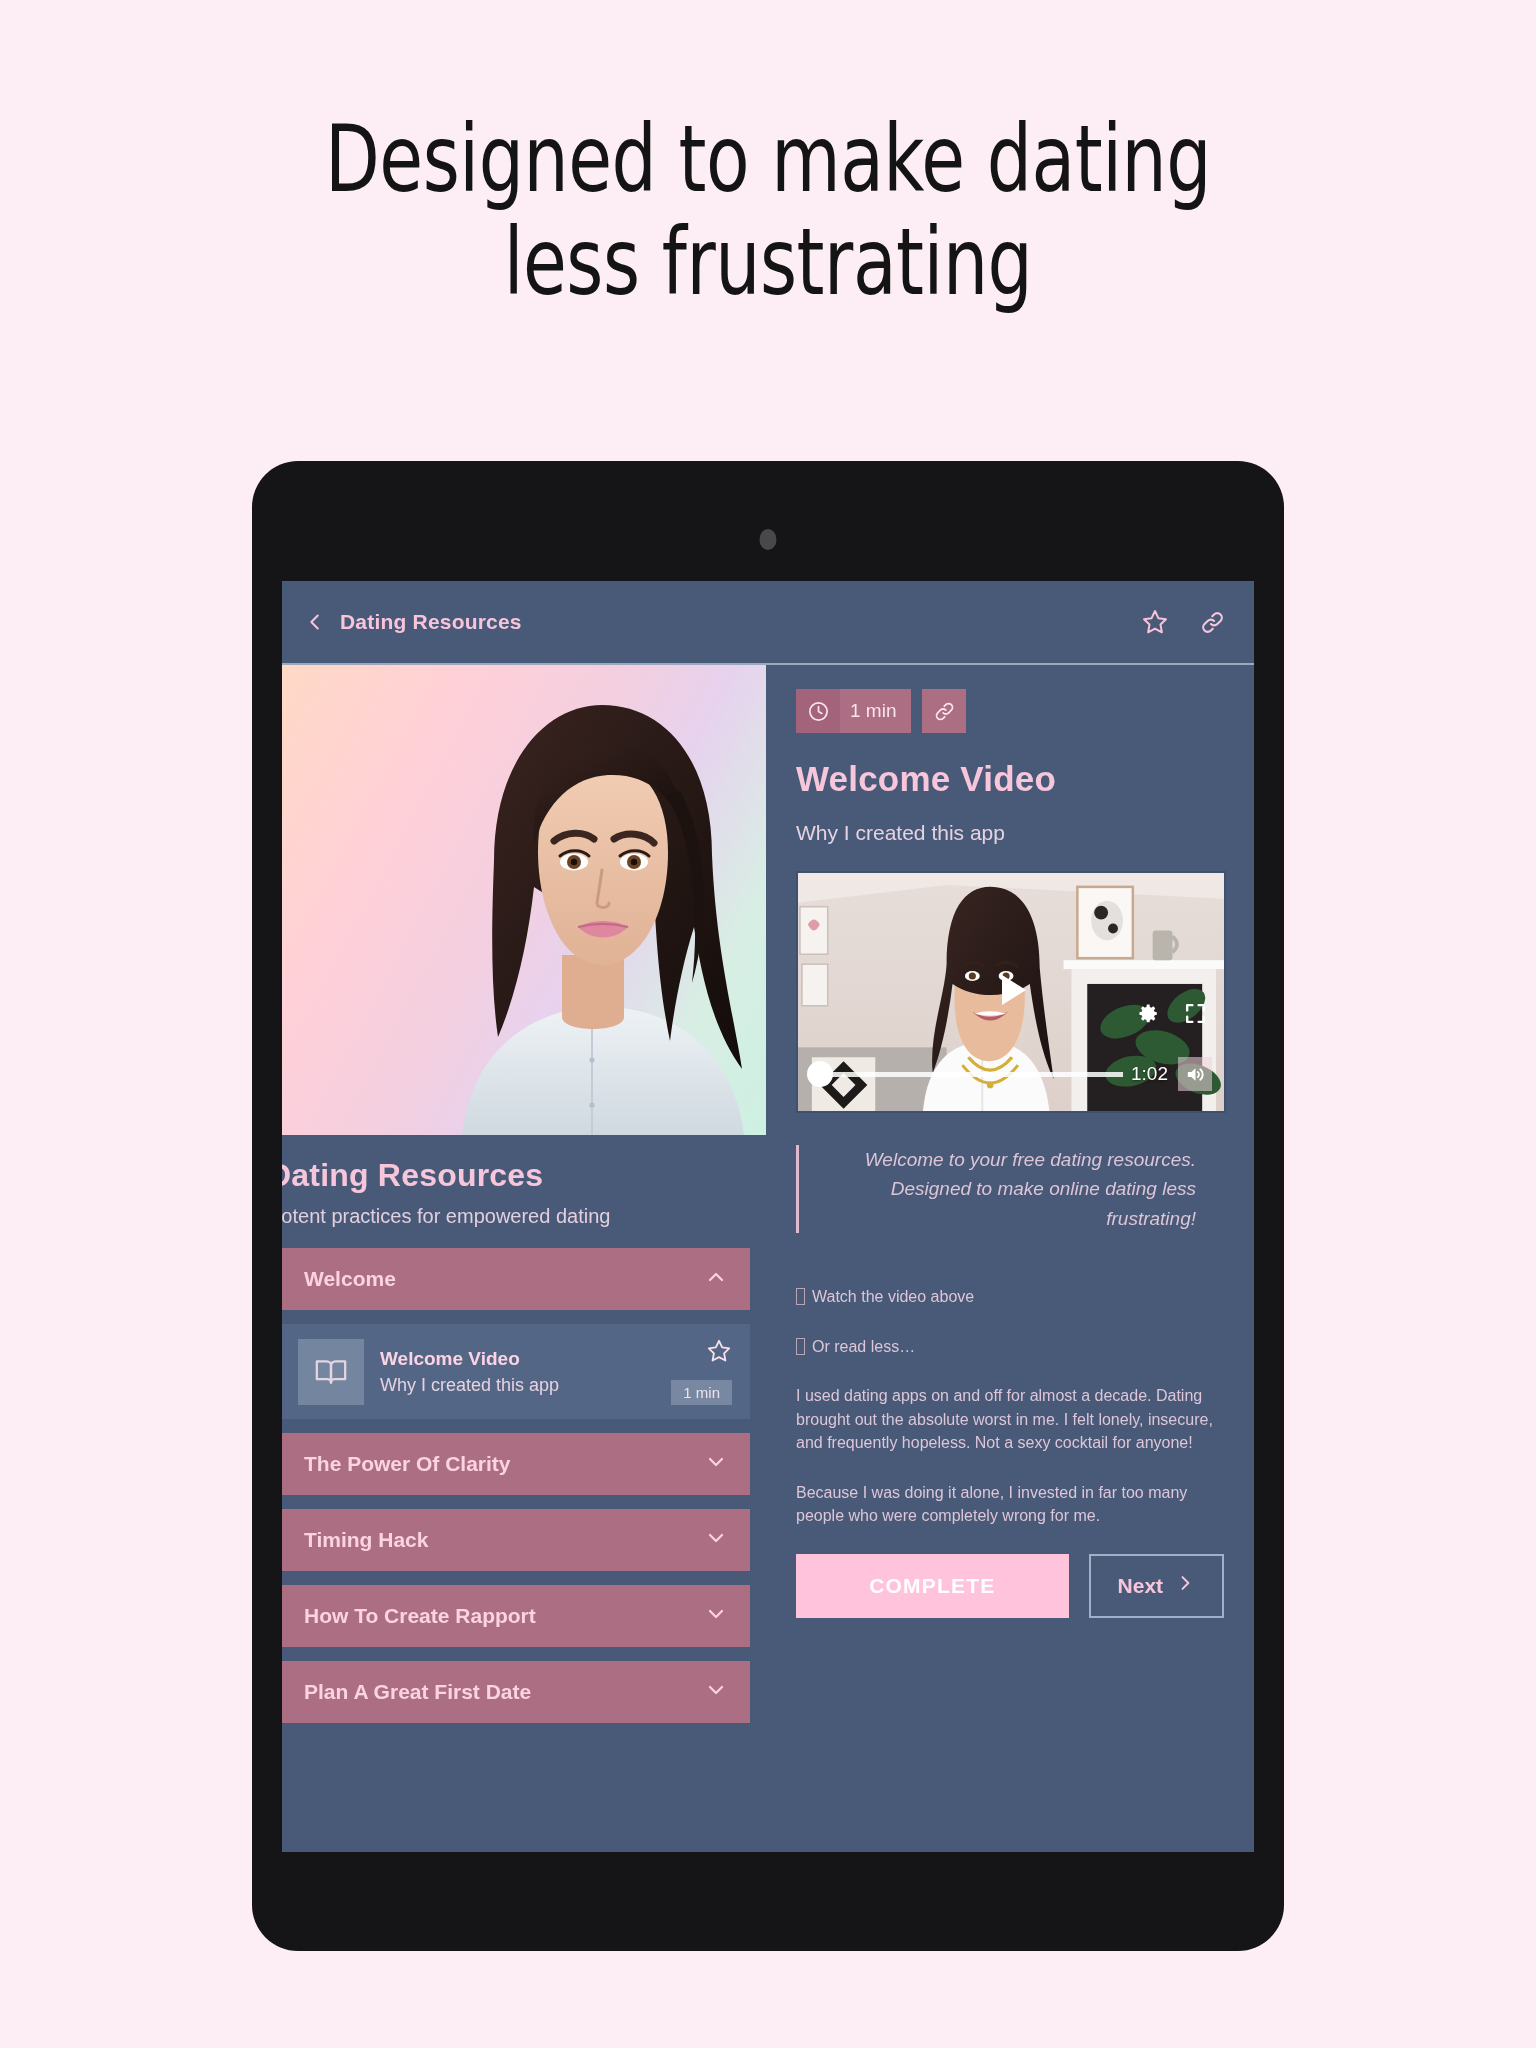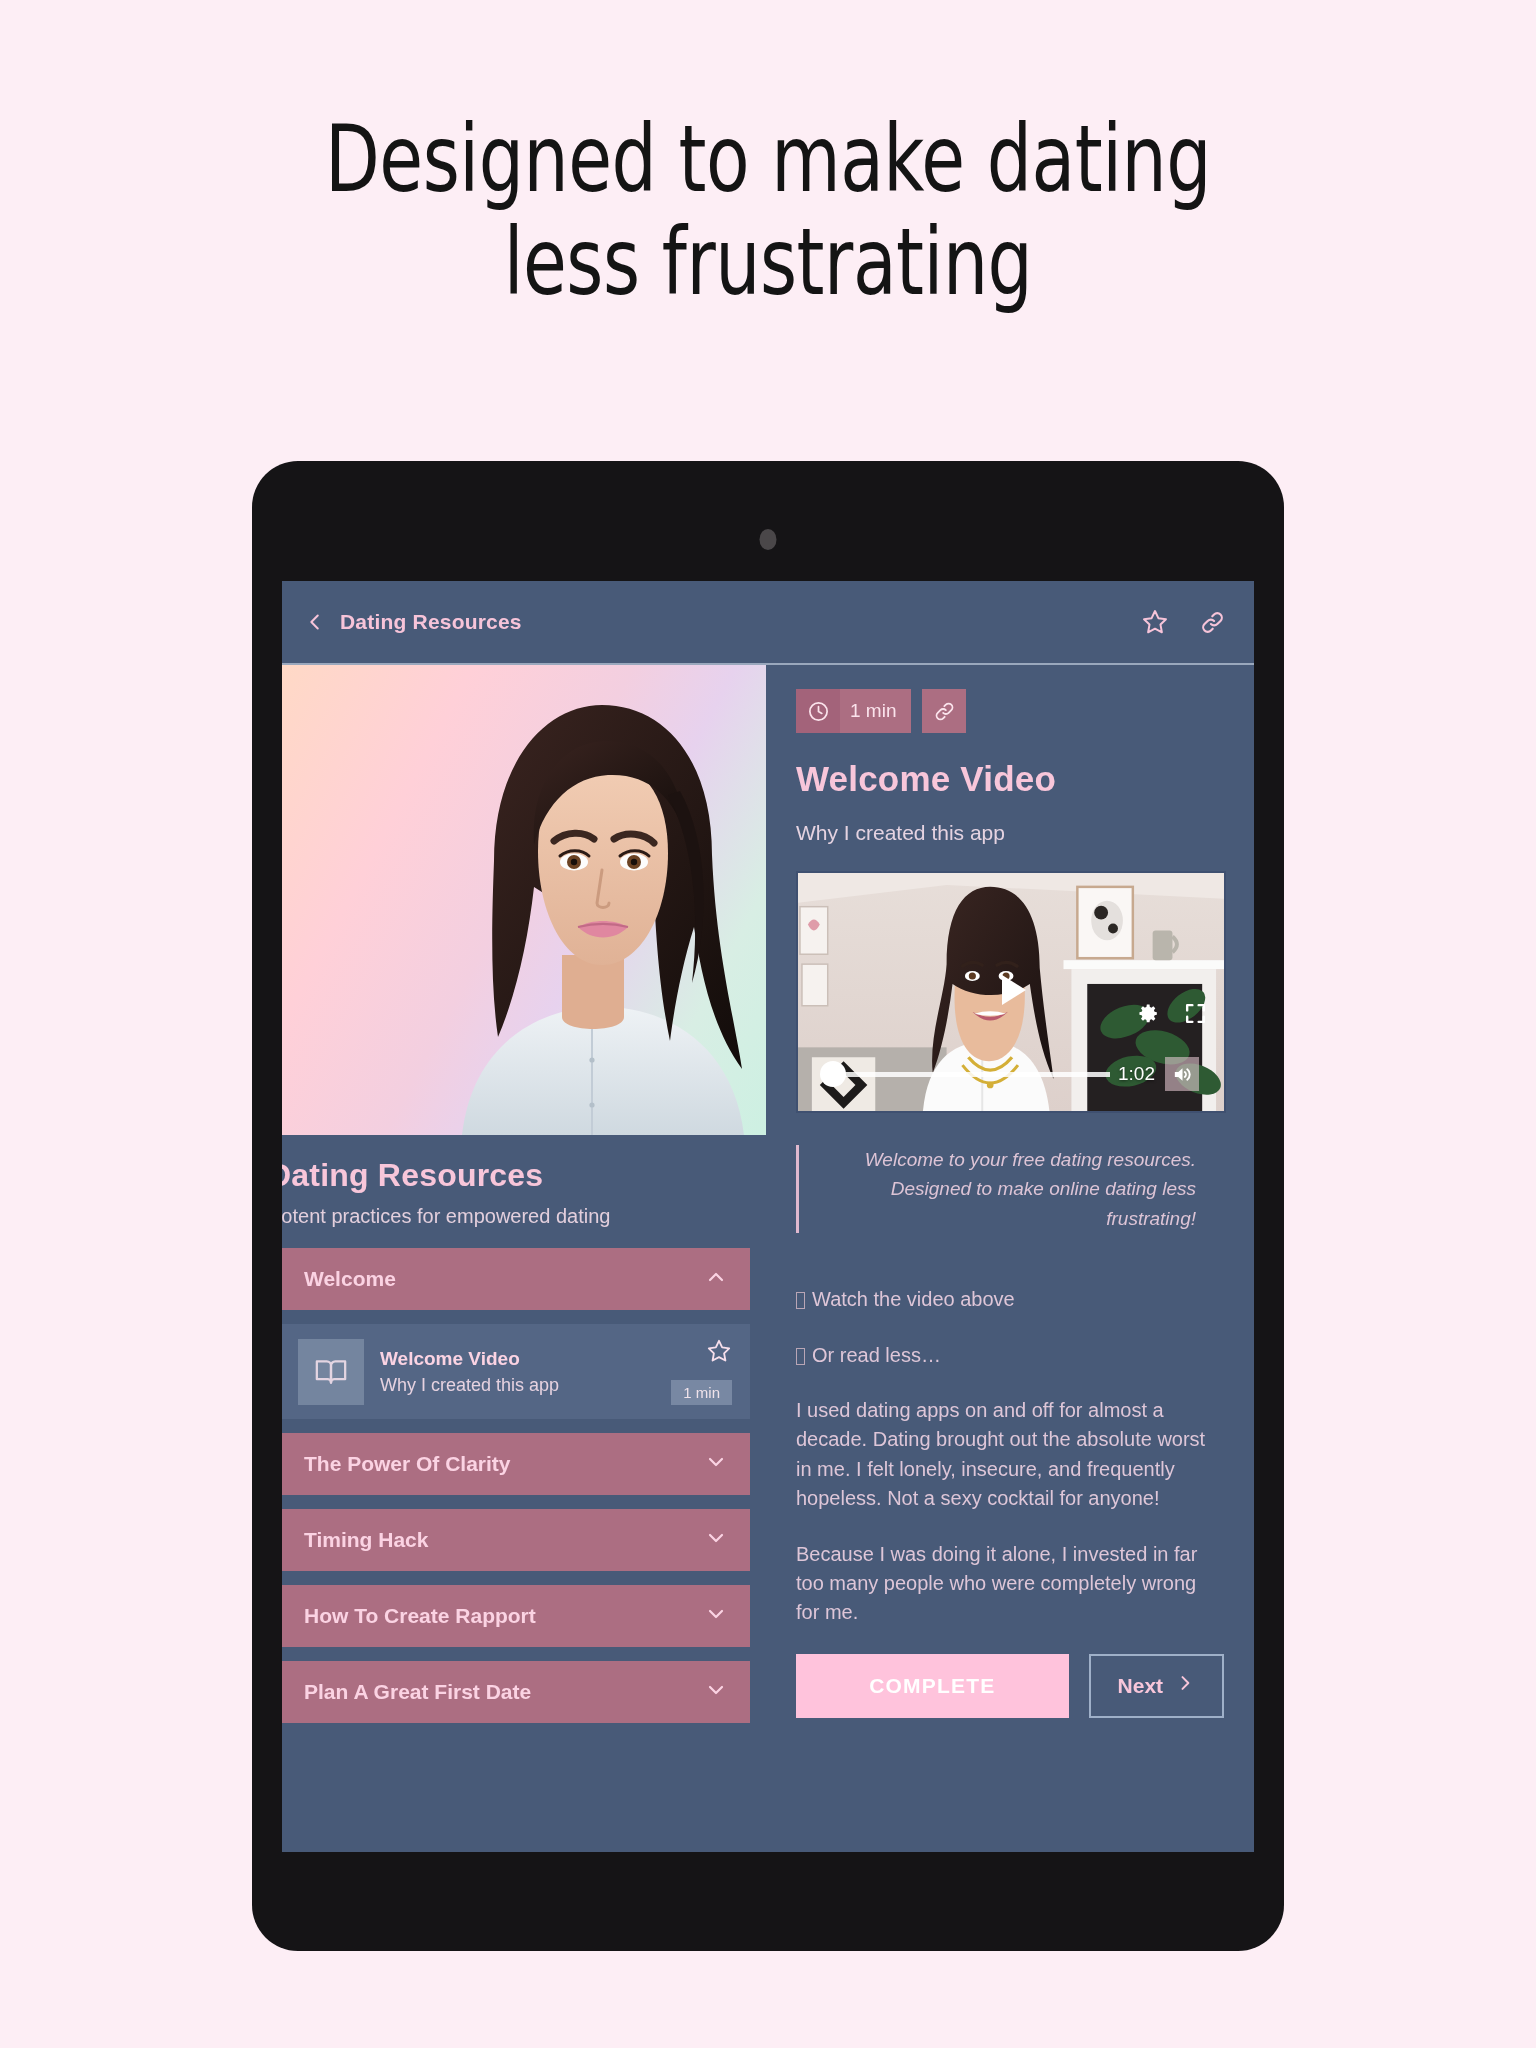--- a/index.html
+++ b/index.html
@@ -223,21 +223,21 @@
   .play-btn {
     position: absolute; left: 50%; top: 50%;
     transform: translate(-50%,-50%);
   }
   .v-ctrl-right {
     position: absolute; right: 16px; top: 128px;
     display: flex; gap: 22px; align-items: center;
   }
   .v-bottom {
     position: absolute; left: 0; right: 0; bottom: 20px;
-    display: flex; align-items: center; padding: 0 25px;
+    display: flex; align-items: center; padding: 0 12px;
   }
   .v-scrub {
     position: relative;
     flex: 1;
     height: 5px;
     background: rgba(255,255,255,.85);
     margin: 0 8px 0 8px;
   }
   .v-knob {
     position: absolute; left: 2px; top: 50%;
@@ -268,21 +268,21 @@
     font-style: italic;
     line-height: 1.55;
     max-width: 400px;
     text-align: right;
   }
 
   
   .paras { margin-top: 52px; }
   .para {
     color: #dec6d8;
-    font-size: 20px;
+    font-size: 16px;
     line-height: 1.47;
     margin-bottom: 26px;
     max-width: 420px;
   }
   .tofu {
     display: inline-block;
     width: 9px; height: 17px;
     border: 1px solid #b9a6b6;
     vertical-align: -3px;
     margin-right: 7px;

